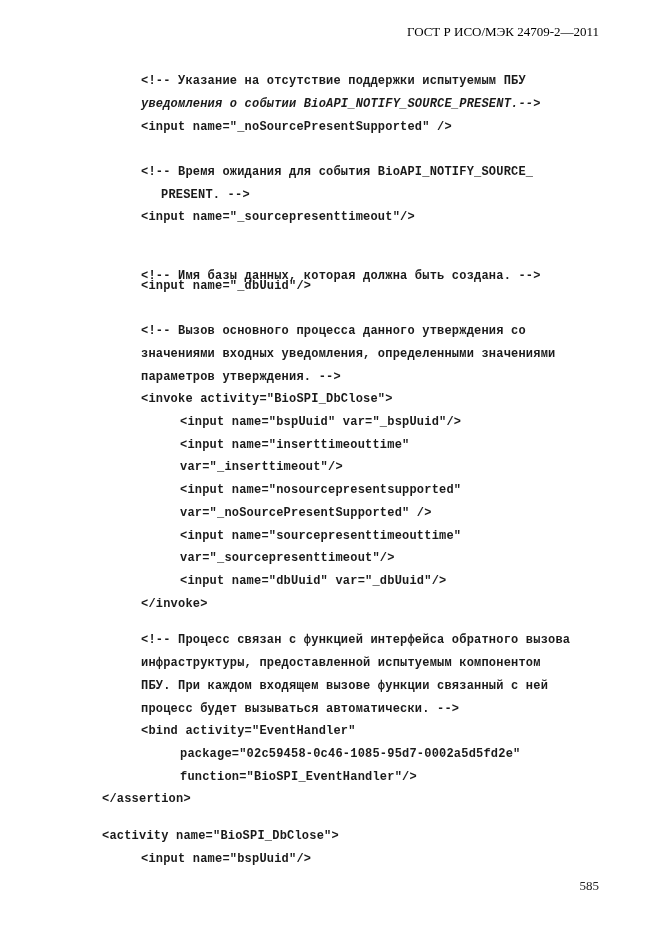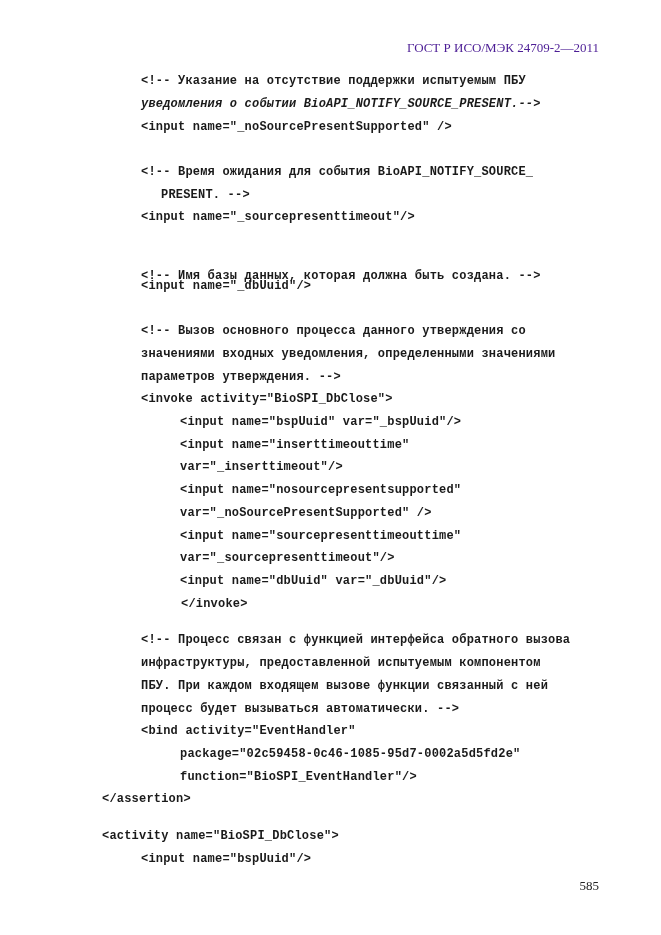--- a/index.html
+++ b/index.html
@@ -1,19 +1,19 @@
 <!DOCTYPE html>
 <html><head>
   <meta charset="utf-8">
   <style>
     html, body { margin: 0; padding: 0; background: #ffffff; }
     body { width: 661px; height: 935px; position: relative; overflow: hidden; }
     .header {
-      position: absolute; top: 40px; right: 62px;
-      font-family: "Liberation Serif", serif; font-size: 13px; color: #4c1d95; text-align: right;
+      position: absolute; top: 24px; right: 62px;
+      font-family: "Liberation Serif", serif; font-size: 13px; color: #000000; text-align: right;
     }
     .footer {
       position: absolute; top: 878px; right: 62px;
       font-family: "Liberation Serif", serif; font-size: 13px; color: #222;
     }
     .line {
       position: absolute; white-space: pre;
       font-family: "Liberation Mono", monospace; font-weight: bold;
       font-size: 12px; color: #1a1a1a; letter-spacing: 0.2px;
     }
@@ -40,21 +40,21 @@
     <div class="line l1" style="top: 370px;">параметров утверждения. --&gt;</div>
     <div class="line l1" style="top: 392px;">&lt;invoke activity="BioSPI_DbClose"&gt;</div>
     <div class="line l2" style="top: 415px;">&lt;input name="bspUuid" var="_bspUuid"/&gt;</div>
     <div class="line l2" style="top: 438px;">&lt;input name="inserttimeouttime"</div>
     <div class="line l2" style="top: 460px;">var="_inserttimeout"/&gt;</div>
     <div class="line l2" style="top: 483px;">&lt;input name="nosourcepresentsupported"</div>
     <div class="line l2" style="top: 506px;">var="_noSourcePresentSupported" /&gt;</div>
     <div class="line l2" style="top: 529px;">&lt;input name="sourcepresenttimeouttime"</div>
     <div class="line l2" style="top: 551px;">var="_sourcepresenttimeout"/&gt;</div>
     <div class="line l2" style="top: 574px;">&lt;input name="dbUuid" var="_dbUuid"/&gt;</div>
-    <div class="line l1" style="top: 597px; margin-left: 40px;">&lt;/invoke&gt;</div>
+    <div class="line l1" style="top: 597px;">&lt;/invoke&gt;</div>
     <div class="line l1" style="top: 633px;">&lt;!-- Процесс связан с функцией интерфейса обратного вызова</div>
     <div class="line l1" style="top: 656px;">инфраструктуры, предоставленной испытуемым компонентом</div>
     <div class="line l1" style="top: 679px;">ПБУ. При каждом входящем вызове функции связанный с ней</div>
     <div class="line l1" style="top: 702px;">процесс будет вызываться автоматически. --&gt;</div>
     <div class="line l1" style="top: 724px;">&lt;bind activity="EventHandler"</div>
     <div class="line l2" style="top: 747px;">package="02c59458-0c46-1085-95d7-0002a5d5fd2e"</div>
     <div class="line l2" style="top: 770px;">function="BioSPI_EventHandler"/&gt;</div>
     <div class="line l0" style="top: 792px;">&lt;/assertion&gt;</div>
     <div class="line l0" style="top: 829px;">&lt;activity name="BioSPI_DbClose"&gt;</div>
     <div class="line l1" style="top: 852px;">&lt;input name="bspUuid"/&gt;</div>

